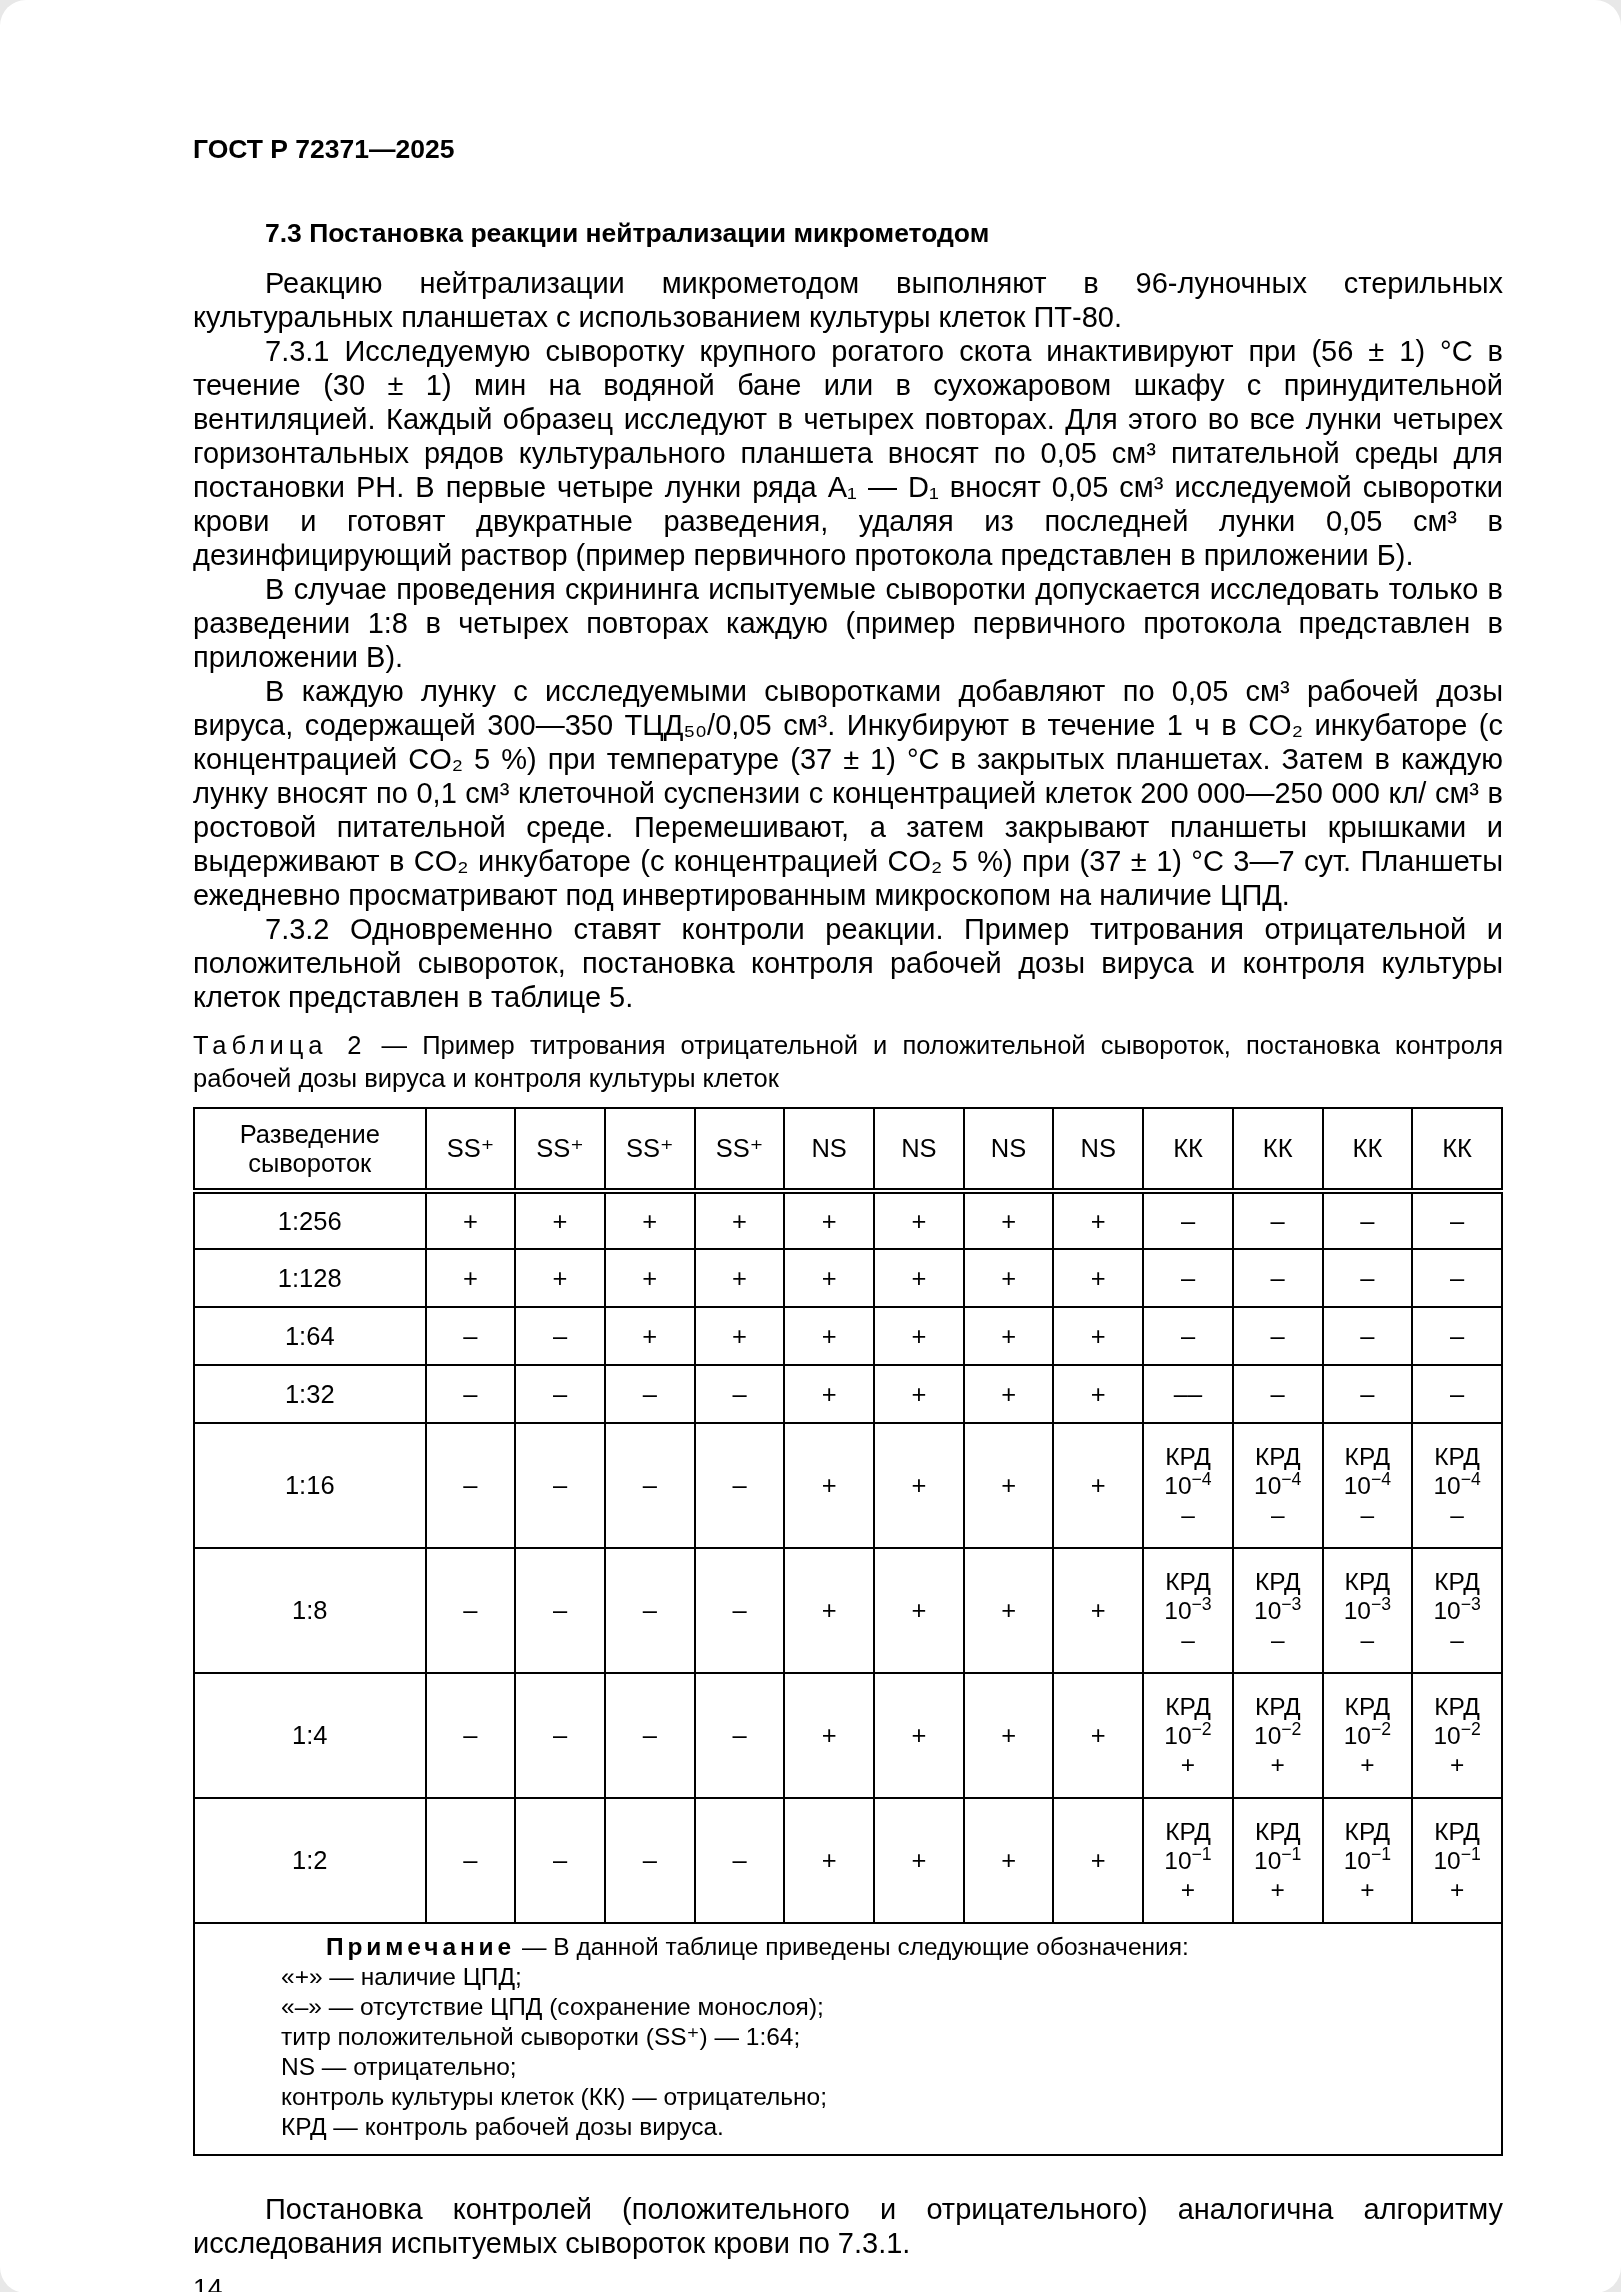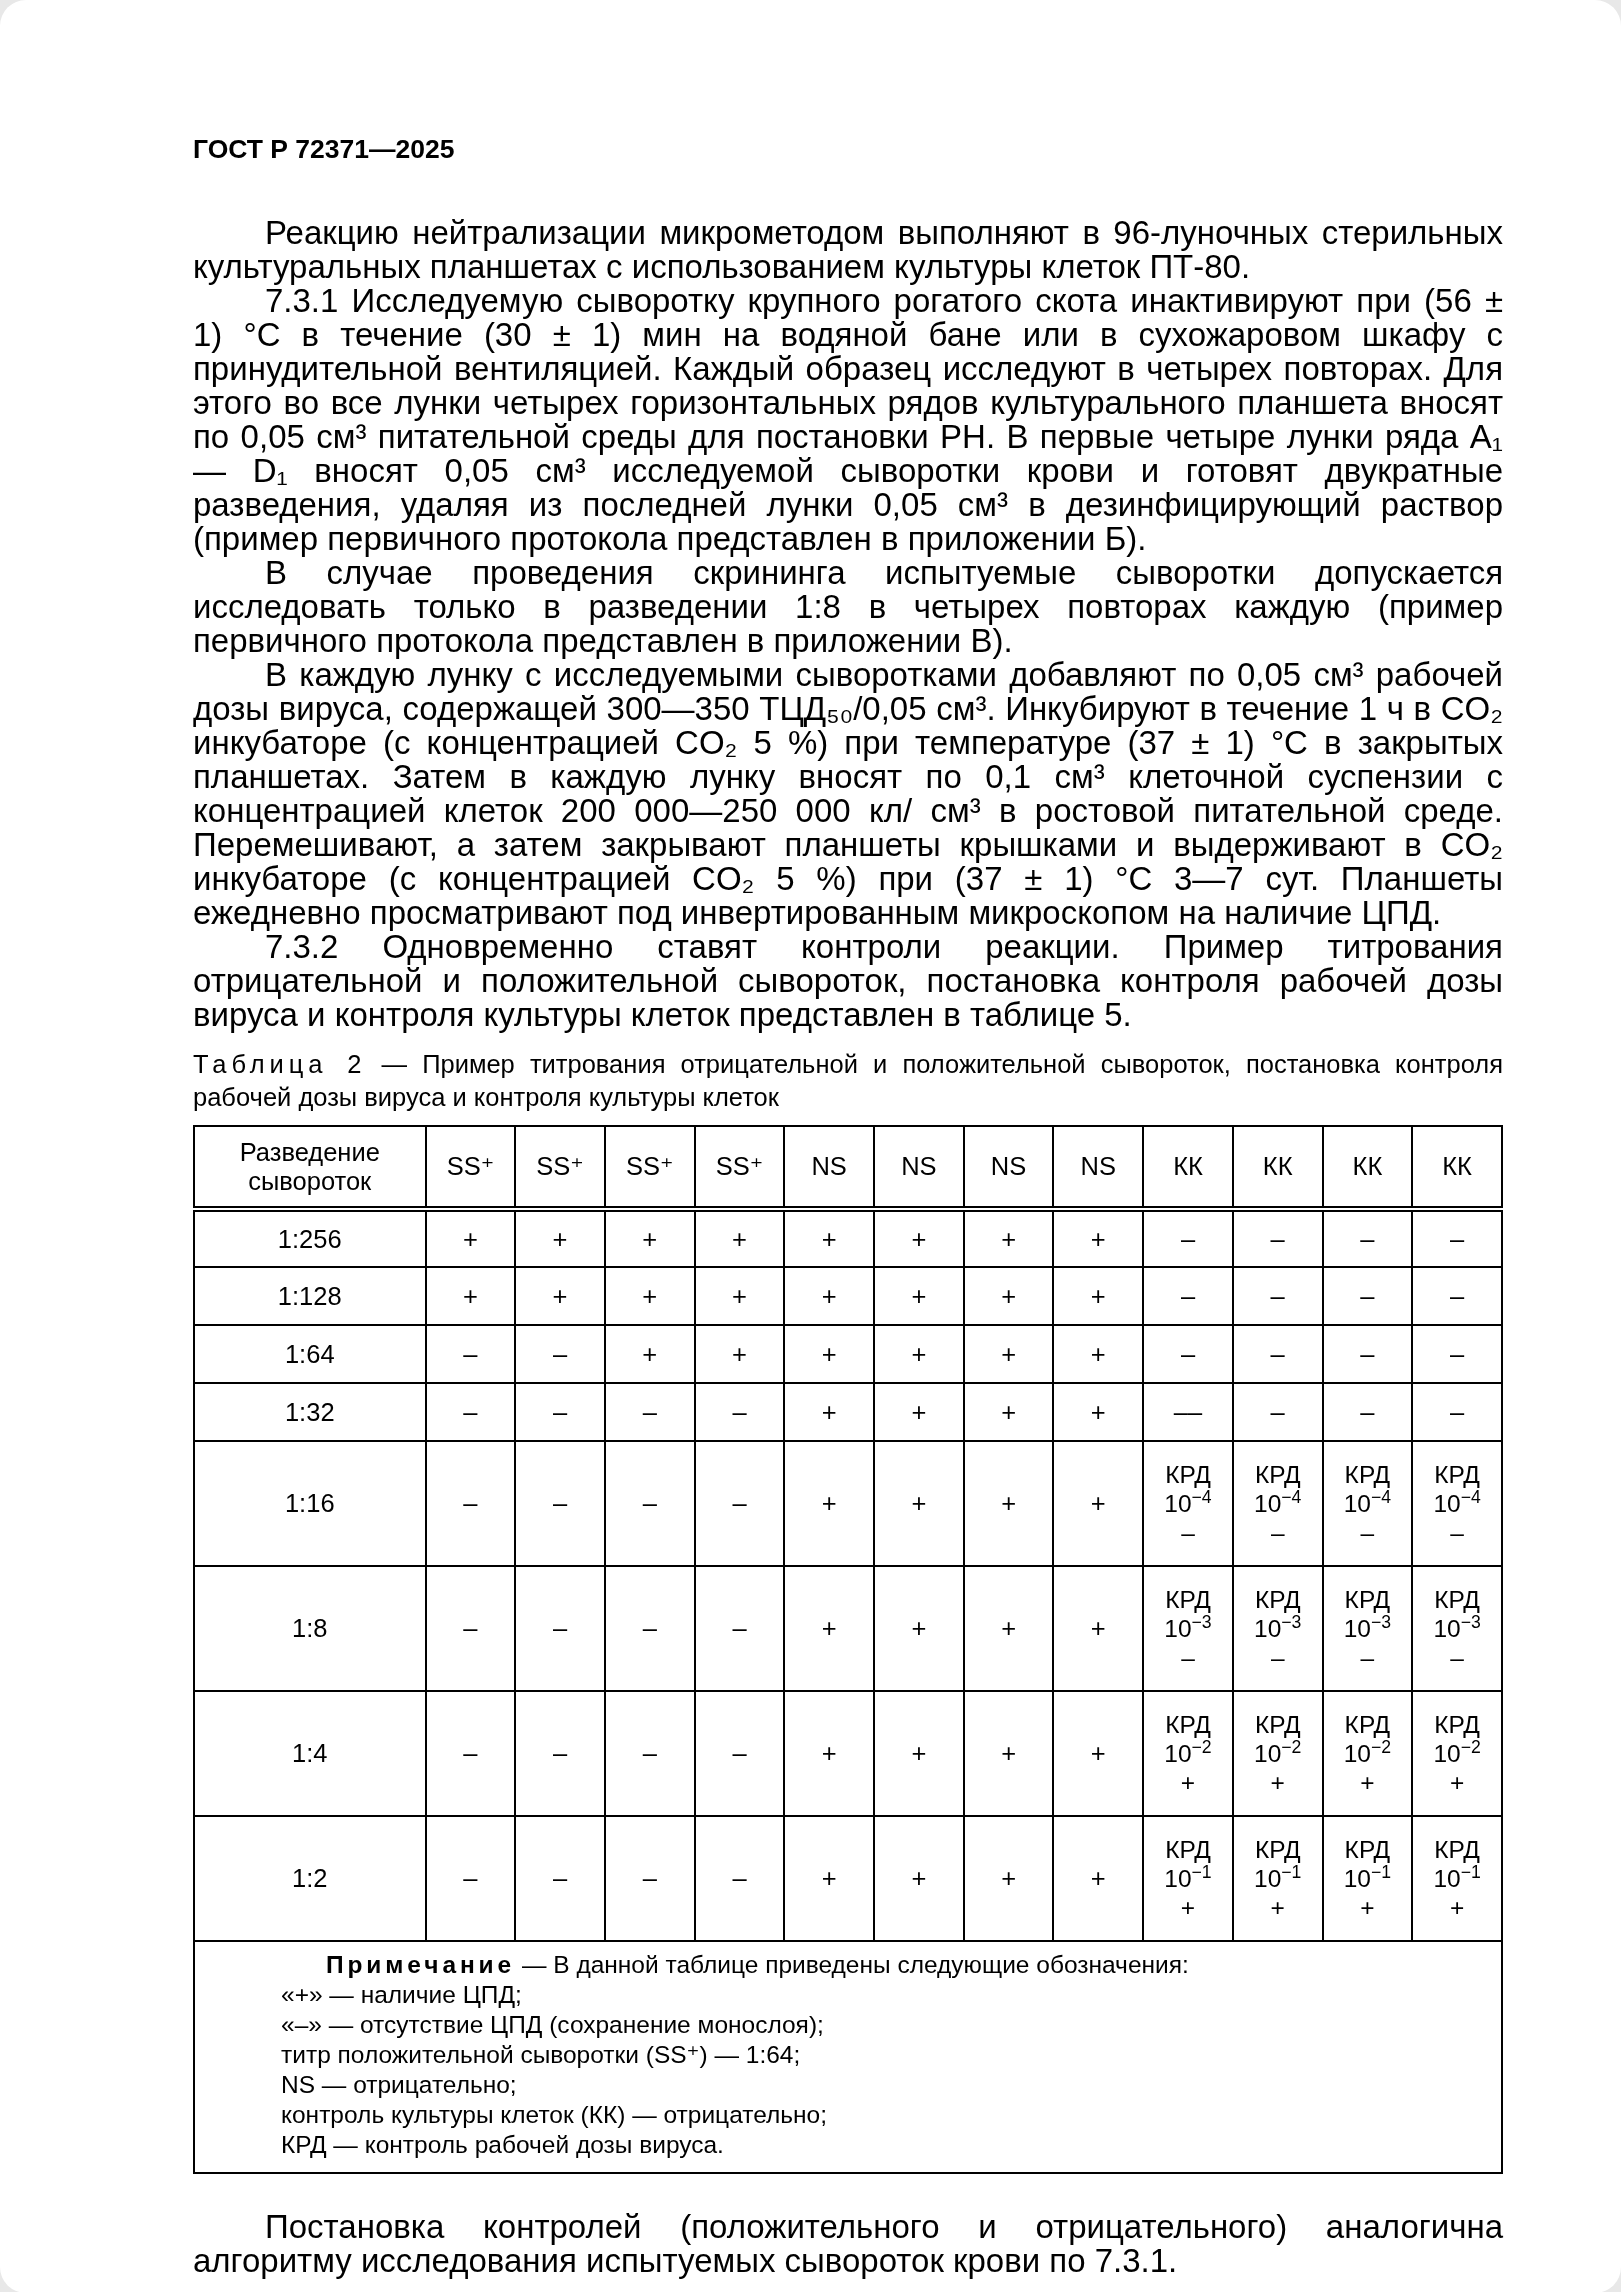--- a/index.html
+++ b/index.html
@@ -4,21 +4,21 @@
 <style>
   html,body{margin:0;padding:0;background:#e8e8e8;}
   .page{
     width:1621px;height:2293px;background:#ffffff;color:#000;
     font-family:"Liberation Sans","DejaVu Sans",sans-serif;
     box-sizing:border-box;padding:134px 118px 0 193px;
     overflow:hidden;margin:0 auto;position:relative;border-radius:26px;
   }
   .doc-header{font-size:26.5px;font-weight:bold;line-height:30px;margin:0 0 52px 0;}
   .section-heading{font-size:26.5px;font-weight:bold;line-height:34px;margin:0 0 15.7px 0;text-indent:72px;}
-  p.body{font-size:33px;line-height:34px;text-align:justify;text-indent:72px;margin:0;hyphens:manual;}
+  p.body{font-size:29px;line-height:34px;text-align:justify;text-indent:72px;margin:0;hyphens:manual;}
   p.caption{font-size:25.5px;line-height:33px;text-align:justify;margin:15.7px 0 11.8px 0;}
   .spaced{letter-spacing:4.9px;}
   table.results{border-collapse:collapse;width:100%;table-layout:fixed;border:2.9px solid #000;}
   col.c-first{width:17.7%;}
   th,td{border:2px solid #000;text-align:center;vertical-align:middle;font-size:25.5px;padding:2px 3.9px;box-sizing:border-box;}
   thead th{height:83px;font-weight:normal;line-height:29px;border-bottom:6.9px double #000;}
   tr.short td{height:58px;}
   tr.tall td{height:94px;}
   td.krd{font-size:24.5px;line-height:29px;padding:18px 2px;}
   td.krd sup{font-size:72%;line-height:0;}
@@ -28,20 +28,21 @@
   p.closing{margin-top:36px;}
   .page-num{font-size:26.5px;line-height:30px;margin-top:13px;}
 </style>
 </head>
 <body>
 
 <div class="page">
 
   <div class="doc-header">ГОСТ Р 72371—2025</div>
 
+  <div class="section-heading">7.3 Постановка реакции нейтрализации микрометодом</div>
 
   <p class="body">Реакцию нейтрализации микрометодом выполняют в 96-луночных стерильных культуральных планшетах с использованием культуры клеток ПТ-80.</p>
   <p class="body">7.3.1 Исследуемую сыворотку крупного рогатого скота инактивируют при (56 ± 1) °С в течение (30 ± 1) мин на водяной бане или в сухожаровом шкафу с принудительной вентиляцией. Каждый об­разец исследуют в четырех повторах. Для этого во все лунки четырех горизонтальных рядов культу­рального планшета вносят по 0,05 см³ питательной среды для постановки РН. В первые четыре лунки ряда A₁ — D₁ вносят 0,05 см³ исследуемой сыворотки крови и готовят двукратные разведения, удаляя из последней лунки 0,05 см³ в дезинфицирующий раствор (пример первичного протокола представлен в приложении Б).</p>
   <p class="body">В случае проведения скрининга испытуемые сыворотки допускается исследовать только в раз­ведении 1:8 в четырех повторах каждую (пример первичного протокола представлен в приложении В).</p>
   <p class="body">В каждую лунку с исследуемыми сыворотками добавляют по 0,05 см³ рабочей дозы вируса, со­держащей 300—350 ТЦД₅₀/0,05 см³. Инкубируют в течение 1 ч в CO₂ инкубаторе (с концентрацией CO₂ 5 %) при температуре (37 ± 1) °С в закрытых планшетах. Затем в каждую лунку вносят по 0,1 см³ клеточной суспензии с концентрацией клеток 200 000—250 000 кл/ см³ в ростовой питательной среде. Перемешивают, а затем закрывают планшеты крышками и выдерживают в CO₂ инкубаторе (с концен­трацией CO₂ 5 %) при (37 ± 1) °С 3—7 сут. Планшеты ежедневно просматривают под инвертированным микроскопом на наличие ЦПД.</p>
   <p class="body">7.3.2 Одновременно ставят контроли реакции. Пример титрования отрицательной и положитель­ной сывороток, постановка контроля рабочей дозы вируса и контроля культуры клеток представлен в таблице 5.</p>
 
   <p class="caption"><span class="spaced">Таблица 2</span><span> — Пример титрования отрицательной и положительной сывороток, постановка контроля рабочей дозы вируса и контроля культуры клеток</span></p>
 
   <table class="results">

